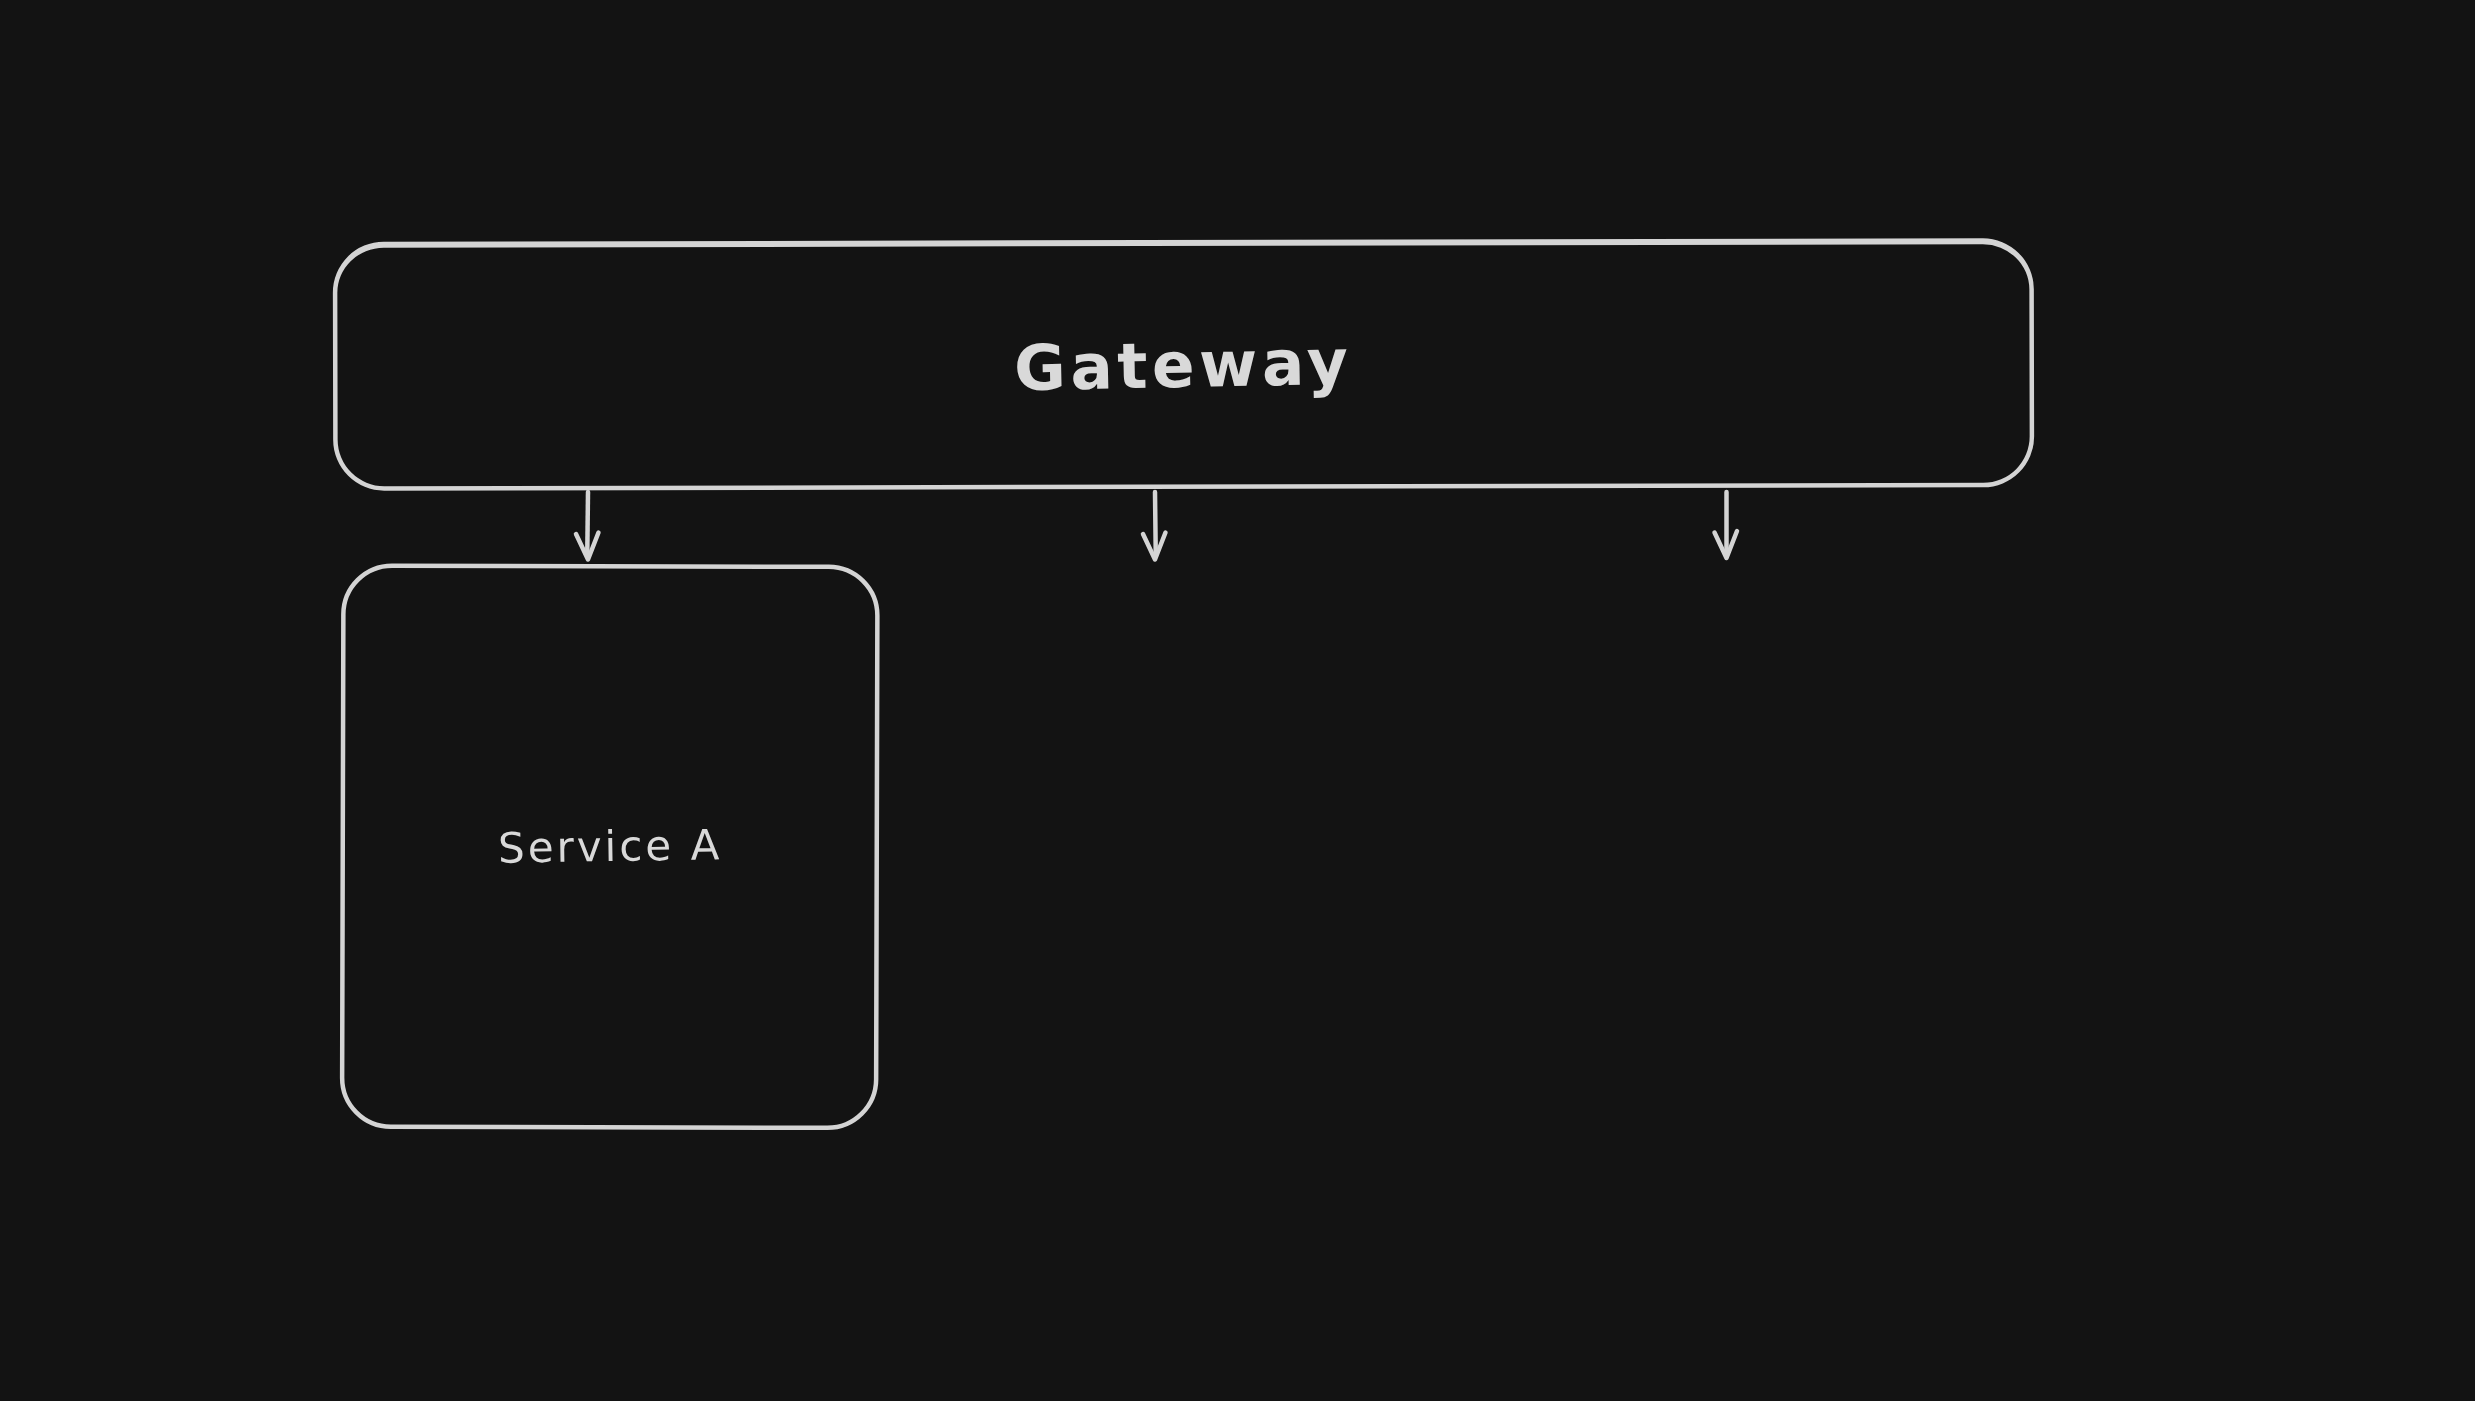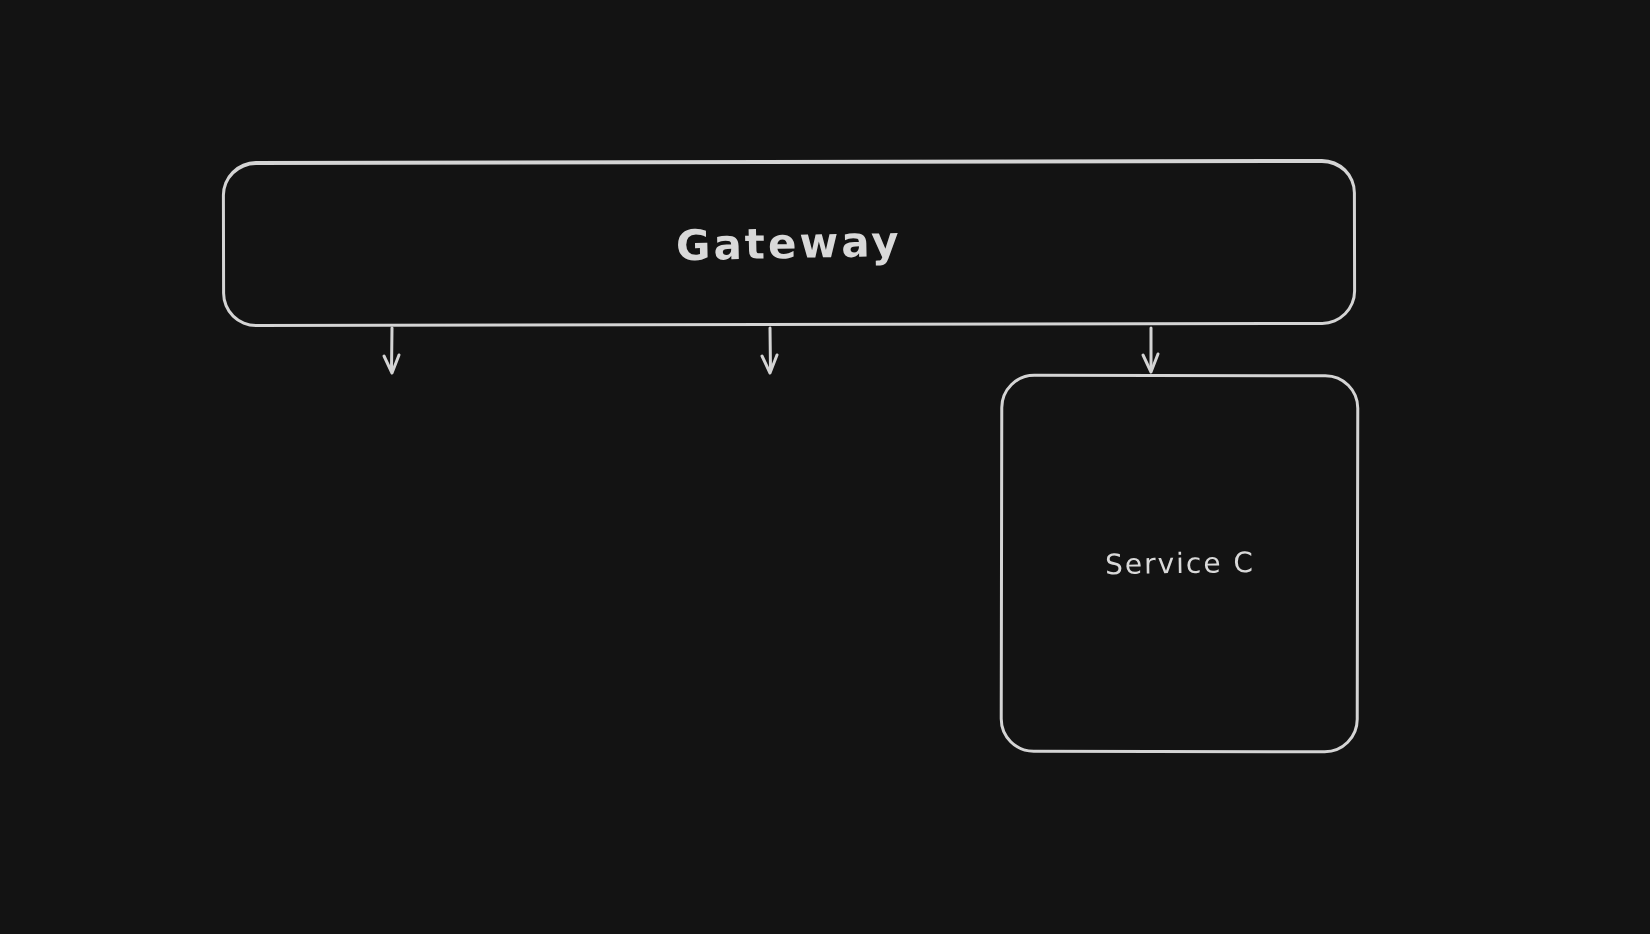--- a/index.html
+++ b/index.html
@@ -83,19 +83,19 @@
     <g>
       <path d="M770 328 L770.5 370"></path>
       <path d="M762 356 L770 373 L777 355"></path>
     </g>
     <g>
       <path d="M1151 328 L1151 369"></path>
       <path d="M1143 355 L1151 372 L1158 354"></path>
     </g>
   </svg>
 
+  <div class="node svc svc-a">
+    <span class="label">Service A</span>
+  </div>
 
 
-  <div class="node svc svc-c">
-    <span class="label">Service C</span>
-  </div>
 
 </div>
 
 </body></html>

